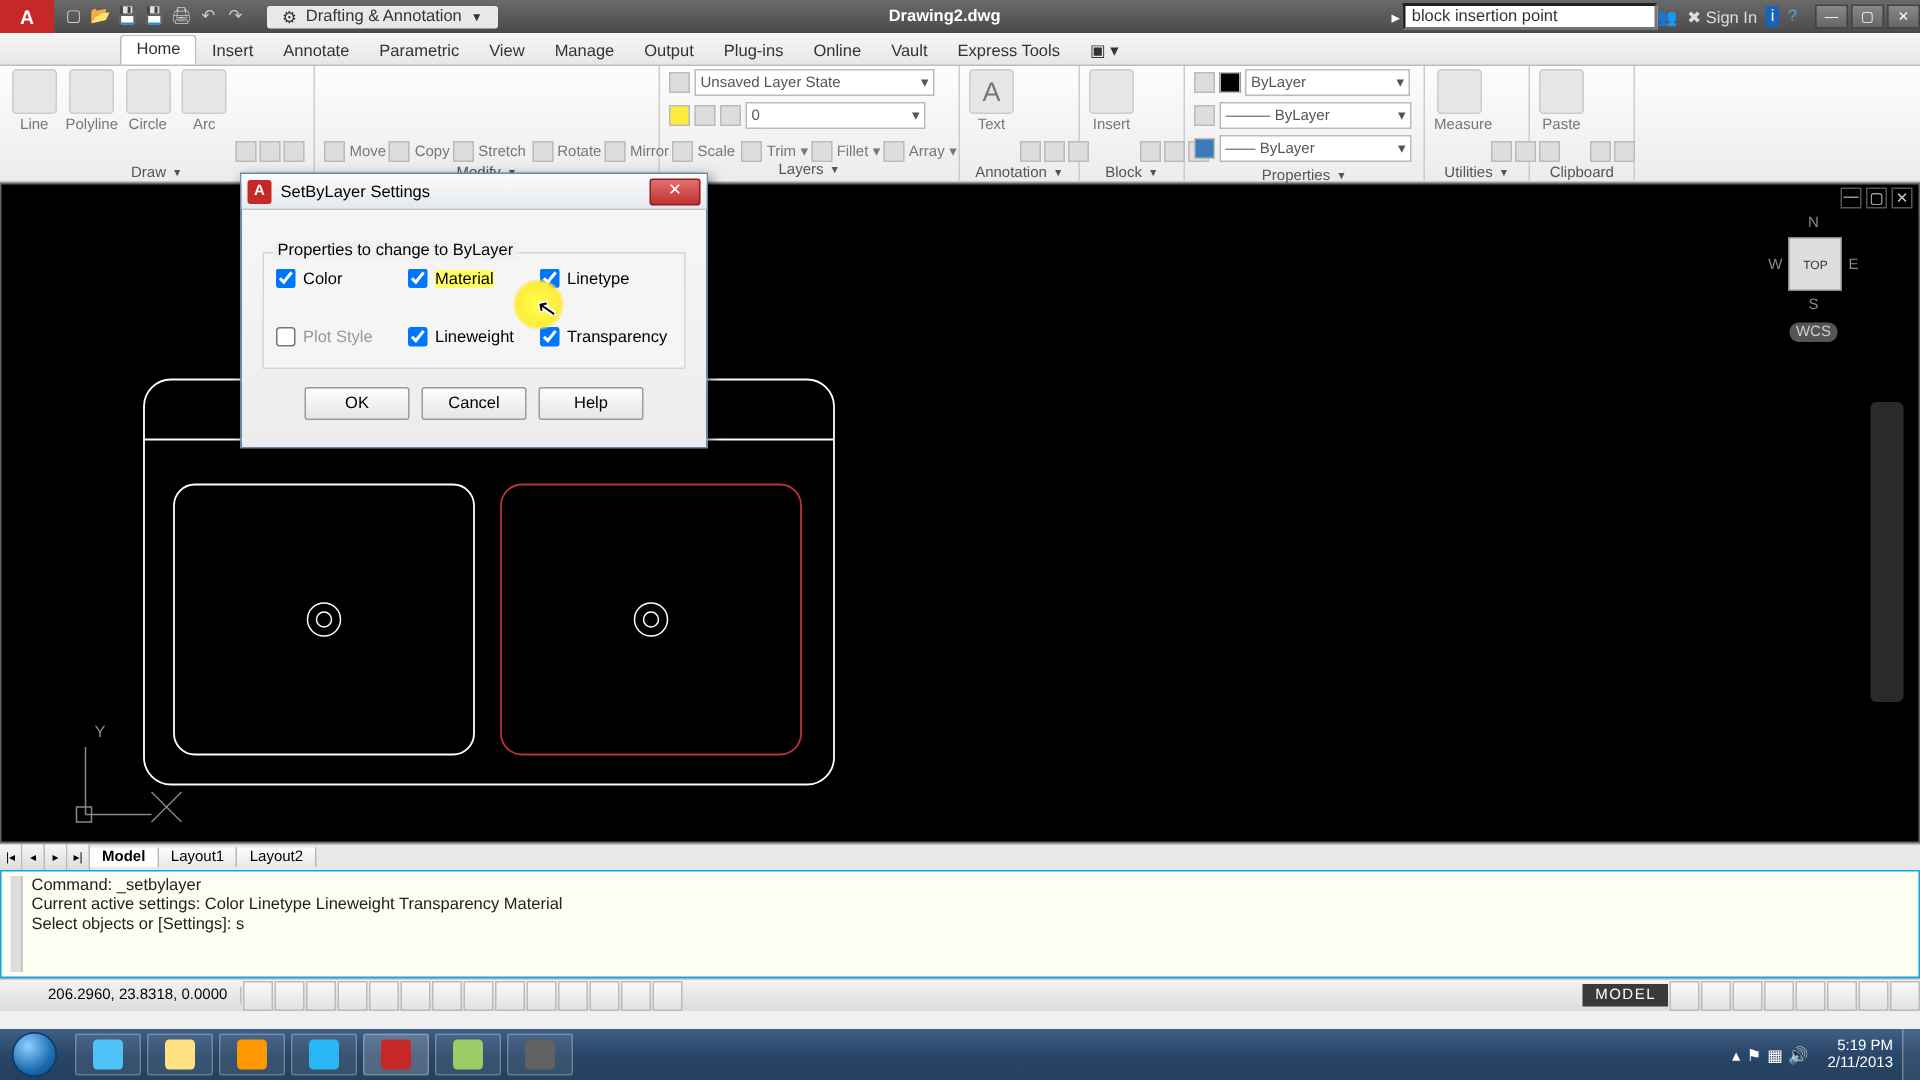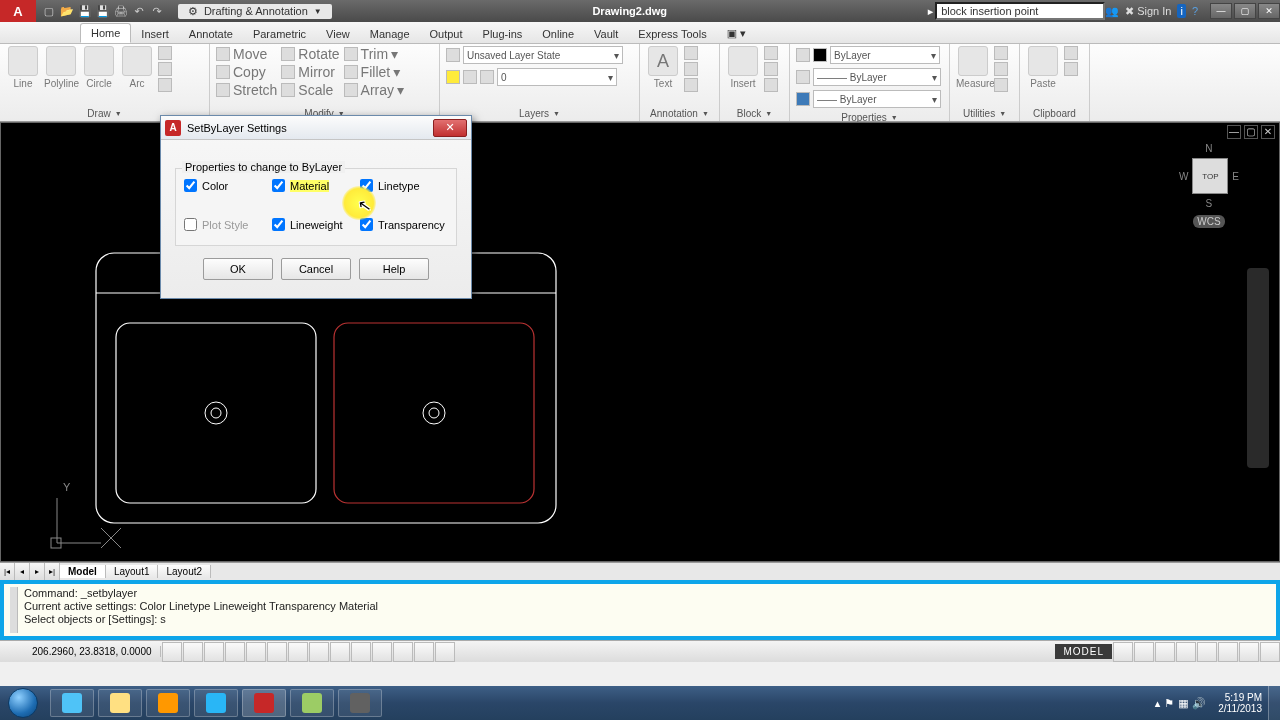--- a/index.html
+++ b/index.html
@@ -23,21 +23,21 @@
 .ribtabs { height:22px; background:linear-gradient(#f7f7f7,#e6e6e6); display:flex; align-items:end; padding-left:80px; font-size:11px; border-bottom:1px solid #bbb;}
 .ribtabs .tab { padding:3px 10px; cursor:pointer; color:#333;}
 .ribtabs .tab.active { background:#fff; border:1px solid #bbb; border-bottom:1px solid #fff; border-radius:3px 3px 0 0;}
 
 
 .ribbon { height:78px; background:linear-gradient(#fdfdfd,#ececec); border-bottom:1px solid #999; display:flex; font-size:10px; color:#555;}
 .panel { border-right:1px solid #ccc; padding:2px 6px 0 6px; display:flex; flex-direction:column;}
 .panel .cells { flex:1; display:flex; gap:4px; align-items:flex-start;}
 .bigbtn { width:34px; text-align:center; color:#777;}
 .bigbtn .ic { width:30px; height:30px; margin:0 auto 2px; background:#e6e6e6; border:1px solid #ccc; border-radius:3px;}
-.smallrow { display:flex; flex-direction:column; gap:2px; font-size:14px; color:#777; }
+.smallrow { display:flex; gap:2px; font-size:10px; color:#777;margin-top:48px; }
 .smallrow div { display:flex; align-items:center; gap:3px; white-space:nowrap;}
 .ic12 { width:14px; height:14px; background:#ddd; border:1px solid #bbb; display:inline-block;}
 .panel .ptitle { text-align:center; font-size:10px; padding:2px 0; color:#555; display:flex; justify-content:center; gap:4px; align-items:center;}
 .panel .ptitle .dd{ font-size:7px;}
 .combo { width:160px; height:18px; border:1px solid #bbb; background:#fff; font-size:10px; padding:1px 3px; display:flex; align-items:center; justify-content:space-between; color:#555;gap:22px;}
 .combo.sm{ width:110px;}
 .layerrow{ display:flex; align-items:center; gap:3px; margin-bottom:2px;}
 
 
 .canvas-wrap { position:relative; background:#000; height:440px; border:1px solid #666;}
@@ -70,21 +70,21 @@
 .cursor{ position:absolute; left:358px; top:196px; font-size:16px; pointer-events:none; transform:rotate(-10deg); color:#000; text-shadow: -1px -1px 0 #fff,1px -1px 0 #fff,-1px 1px 0 #fff,1px 1px 0 #fff;}
 
 
 .layouttabs{ height:18px; background:#e8e8e8; border-top:1px solid #999; display:flex; align-items:center; font-size:10px;}
 .layouttabs .nav{ display:flex;}
 .layouttabs .nav div{ width:15px; text-align:center; border-right:1px solid #bbb; background:linear-gradient(#f6f6f6,#ddd); font-size:8px; line-height:17px;}
 .layouttabs .lt{ padding:1px 8px; border-right:1px solid #bbb; background:linear-gradient(#fdfdfd,#e8e8e8);}
 .layouttabs .lt.active{ background:#fff; font-weight:bold;}
 
 
-.cmd{ height:60px; background:#fdfdf2; border:4px solid #0ea5e9; padding:3px 6px; font-family:"Consolas","Courier New",monospace; font-size:11px; color:#222; white-space:pre-wrap; overflow:hidden;}
+.cmd{ height:72px; background:#fdfdf2; border:1px solid #0ea5e9; padding:3px 6px; font-family:"Consolas","Courier New",monospace; font-size:11px; color:#222; white-space:pre-wrap; overflow:hidden;}
 .cmd .handle{ width:8px; background:#ddd; float:left; height:100%; margin-right:6px; border-right:1px solid #bbb;}
 
 
 .status{ height:22px; background:linear-gradient(#f4f4f4,#dcdcdc); border-top:1px solid #aaa; display:flex; align-items:center; font-size:10px;}
 .status .coords{ padding:0 8px; border-right:1px solid #bbb;margin-left:24px;}
 .status .sbtn{ width:20px; height:20px; border:1px solid #bbb; margin-left:1px; background:linear-gradient(#fafafa,#e2e2e2);}
 .status .flex{flex:1;}
 .status .model{ background:#3a3a3a; color:#fff; padding:2px 8px; font-size:10px; letter-spacing:1px;}
 
 

